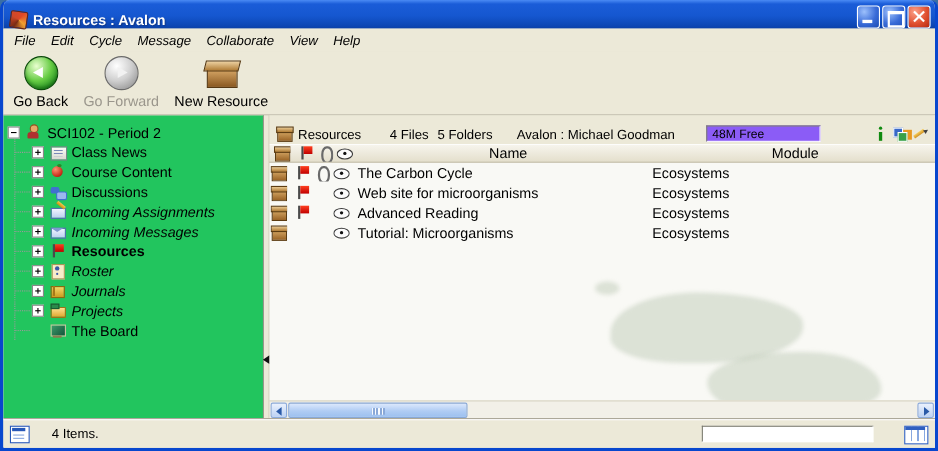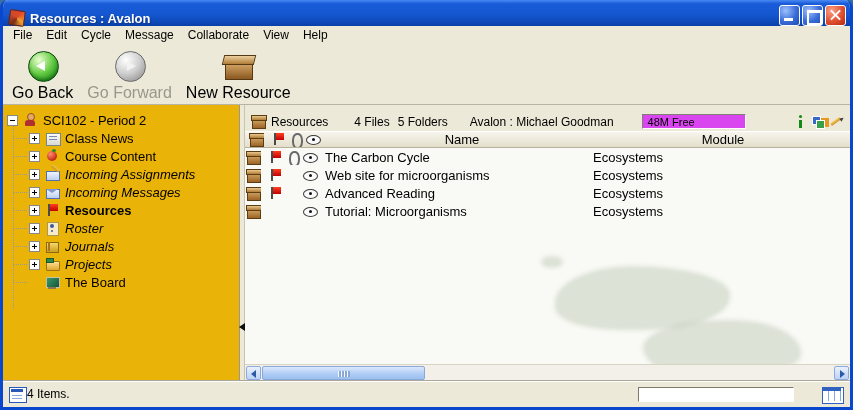--- a/index.html
+++ b/index.html
@@ -19,45 +19,45 @@
   .title-text { color:#fff; font-weight:bold; font-size:13px; text-shadow:1px 1px 1px #123a8a; flex:1; }
   .cap-btn { width:21px; height:21px; margin-left:2px; border:1px solid #fff; border-radius:3px; position:relative; flex:none; }
   .cap-min,.cap-max { background:radial-gradient(circle at 30% 25%,#9cc0fc,#3a6cd8 55%,#1c4cb4); }
   .cap-close { background:radial-gradient(circle at 30% 25%,#fca088,#e05030 55%,#b42810); }
   .cap-min::after { content:""; position:absolute; left:4px; bottom:4px; width:9px; height:3px; background:#fff; }
   .cap-max::after { content:""; position:absolute; left:4px; top:4px; width:11px; height:10px; border:2px solid #fff; border-top-width:3px; }
   .cap-close::before,.cap-close::after { content:""; position:absolute; left:3px; top:8px; width:13px; height:2px; background:#fff; }
   .cap-close::before { transform:rotate(45deg); } .cap-close::after { transform:rotate(-45deg); }
 
   
-  .menubar { height:21px; flex:none; display:flex; background:#ece9d8; padding-left:3px; font-size:12px; }
+  .menubar { height:21px; flex:none; display:flex; align-items:center; background:#ece9d8; padding-left:3px; font-size:12px;font-style:italic; }
   .menu-item { padding:2px 7px; }
 
   
   .toolbar { height:57px; flex:none; display:flex; align-items:flex-start; gap:4px; padding:2px 0 0 4px; background:#ece9d8; }
-  .tool-btn { min-width:58px; padding:2px 5px 0; height:53px; display:flex; flex-direction:column; align-items:center; gap:2px; font-size:16px; }
+  .tool-btn { min-width:58px; padding:2px 5px 0; height:53px; display:flex; flex-direction:column; align-items:center; gap:2px; font-size:13px; }
   .tool-btn.disabled .tool-label { color:#9a968c;text-align:right; }
   .big-icon { width:32px; height:31px; position:relative; display:block; }
   .ic-back-icon::before { content:""; position:absolute; left:1px; top:0; width:29px; height:29px; border-radius:50%;
     background:radial-gradient(circle at 35% 28%,#eaffd0,#66cc44 48%,#1f8a1f 82%,#0e5c0e);
     border:1px solid #0a4a0a; box-shadow:inset 0 -2px 3px rgba(0,60,0,.4); }
   .ic-back-icon::after { content:""; position:absolute; left:9px; top:10px;
     border-top:5px solid transparent; border-bottom:5px solid transparent; border-right:9px solid #fff; }
   .ic-forward-icon::before { content:""; position:absolute; left:1px; top:0; width:29px; height:29px; border-radius:50%;
     background:radial-gradient(circle at 35% 28%,#ffffff,#cfcfcf 48%,#9c9c9c 82%,#7a7a7a); border:1px solid #6a6a6a; }
   .ic-forward-icon::after { content:""; position:absolute; left:13px; top:10px;
     border-top:5px solid transparent; border-bottom:5px solid transparent; border-left:9px solid #f2f2f2; }
   .ic-new-resource-icon::before { content:""; position:absolute; left:3px; top:11px; width:26px; height:16px;
     background:linear-gradient(180deg,#d8a868,#8a5820); border:1px solid #563812; }
   .ic-new-resource-icon::after { content:""; position:absolute; left:1px; top:4px; width:30px; height:8px;
     background:linear-gradient(180deg,#ecd0a0,#b07c36); border:1px solid #563812; transform:skewX(-14deg); }
 
   
   .main { flex:1; display:flex; border-top:1px solid #b8b4a4; position:relative; min-height:0; }
-  .tree-panel { width:237px; flex:none; background:#eab308; border-right:1px solid #9a968a; padding-top:6px; overflow:hidden; }
+  .tree-panel { width:237px; flex:none; background:#22c55e; border-right:1px solid #9a968a; padding-top:6px; overflow:hidden; }
   .splitter { width:4px; flex:none; background:#ece9d8; position:relative; }
   .split-arrow { position:absolute; left:-1px; top:218px; width:0; height:0;
     border-top:4px solid transparent; border-bottom:4px solid transparent; border-right:6px solid #101010; }
 
   
   .tree-item { height:18px; display:flex; align-items:center; gap:5px; padding-left:26px; position:relative; }
   .tree-root { padding-left:4px; }
   .tree-list { position:relative; }
   .tree-list::before { content:""; position:absolute; left:10px; top:-8px; height:188px; border-left:1px dotted #9a9a9a; }
   .tree-list .tree-item::before { content:""; position:absolute; left:11px; top:9px; width:13px; border-top:1px dotted #9a9a9a; }
@@ -111,21 +111,21 @@
   .i-course::after { content:""; position:absolute; left:2px; top:7px; width:10px; height:6px; border-radius:3px 3px 1px 1px; background:#b03030; }
 
   
   .right-panel { flex:1; min-width:0; display:flex; flex-direction:column; background:#ece9d8; border-left:1px solid #c8c4b0; }
   .panel-top { padding-top:7px; background:#ece9d8; }
   .panel-header { height:19px; display:flex; align-items:center; font-size:12px; padding:0 6px; }
   .panel-header .ph-title { margin-left:5px; }
   .panel-header .ph-files { margin-left:26px; }
   .panel-header .ph-folders { margin-left:8px; }
   .panel-header .ph-owner { margin-left:22px; }
-  .free-box { margin-left:28px; width:104px; height:15px; background:#d946ef; font-size:11px; padding:1px 0 0 5px;
+  .free-box { margin-left:28px; width:104px; height:15px; background:#8b5cf6; font-size:11px; padding:1px 0 0 5px;
     border:1px solid; border-color:#808074 #fff #fff #808074; }
   .header-icons { margin-left:auto; display:flex; gap:3px; align-items:center; }
   .i-info::before { content:""; position:absolute; left:6px; top:1px; width:3px; height:3px; background:#108a10; border-radius:50%; }
   .i-info::after { content:""; position:absolute; left:6px; top:6px; width:3px; height:8px; background:#108a10; }
   .i-stack::before { content:""; position:absolute; left:1px; top:2px; width:7px; height:7px; background:#3868c8; border:1px solid #fff; box-shadow:8px 2px 0 #e89820; }
   .i-stack::after { content:""; position:absolute; left:5px; top:6px; width:7px; height:7px; background:#38a048; border:1px solid #fff; }
   .i-pencil::before { content:""; position:absolute; left:1px; top:6px; width:11px; height:3px; background:linear-gradient(#f8d060,#d09020); transform:rotate(-35deg); }
   .i-pencil::after { content:""; position:absolute; left:11px; top:3px; border-top:2px solid transparent; border-bottom:2px solid transparent; border-left:4px solid #404040; transform:rotate(-35deg); }
 
   .col-header { height:17px; flex:none; display:grid; grid-template-columns:22px 17px 18px 22px 268px 1fr;
@@ -147,21 +147,21 @@
   .hs-left::after { content:""; position:absolute; left:4px; top:3px; border-top:4px solid transparent; border-bottom:4px solid transparent; border-right:5px solid #2a5aa8; }
   .hs-right::after { content:""; position:absolute; left:5px; top:3px; border-top:4px solid transparent; border-bottom:4px solid transparent; border-left:5px solid #2a5aa8; }
   .hs-thumb { position:absolute; left:17px; top:1px; width:163px; height:14px; border-radius:2px;
     background:linear-gradient(180deg,#dce8fc,#b0ccf4 55%,#9cc0f0); border:1px solid #88a8d8; }
   .hs-thumb::after { content:""; position:absolute; left:50%; margin-left:-6px; top:4px; width:12px; height:6px;
     background:repeating-linear-gradient(90deg,#f8fbff 0 1px,#89a8d8 1px 3px); }
 
   
   .statusbar { height:27px; flex:none; background:#ece9d8; border-top:1px solid #aca899; box-shadow:inset 0 1px 0 #fff;
     display:flex; align-items:center; padding:0 8px 0 6px; font-size:12px; }
-  .status-text { }
+  .status-text { margin-left:20px; }
   .spacer { flex:1; }
   .status-field { width:156px; height:15px; background:#fff; border:1px solid; border-color:#7a7a6e #fff #fff #7a7a6e; margin-right:28px; }
   .i-status-cal { width:18px; height:15px; }
   .i-status-cal::before { content:""; position:absolute; left:0; top:0; width:16px; height:14px; background:#fff; border:1px solid #2858b8; }
   .i-status-cal::after { content:""; position:absolute; left:2px; top:2px; width:12px; height:3px; background:#2858b8; box-shadow:0 5px 0 -1px #88a8e0, 0 8px 0 -1px #88a8e0; }
   .i-status-grid { width:20px; height:15px; }
   .i-status-grid::before { content:""; position:absolute; left:0; top:0; width:20px; height:15px; background:#fff; border:1px solid #3060c0; }
   .i-status-grid::after { content:""; position:absolute; left:1px; top:1px; width:18px; height:13px;
     background:linear-gradient(180deg,#3060c0 0 3px,transparent 3px),
                repeating-linear-gradient(90deg,transparent 0 5px,#88a8e0 5px 6px); }
@@ -231,20 +231,25 @@
       <div class="tree-list">
           <div class="tree-item">
     <span class="expander plus"></span>
     <span class="t-icon i-class-news"></span>
     <span class="t-label">Class News</span>
   </div>
           <div class="tree-item">
     <span class="expander plus"></span>
     <span class="t-icon i-course-content"></span>
     <span class="t-label">Course Content</span>
+  </div>
+          <div class="tree-item">
+    <span class="expander plus"></span>
+    <span class="t-icon i-discussions"></span>
+    <span class="t-label">Discussions</span>
   </div>
           <div class="tree-item italic">
     <span class="expander plus"></span>
     <span class="t-icon i-incoming-assignments"></span>
     <span class="t-label">Incoming Assignments</span>
   </div>
           <div class="tree-item italic">
     <span class="expander plus"></span>
     <span class="t-icon i-incoming-messages"></span>
     <span class="t-label">Incoming Messages</span>

